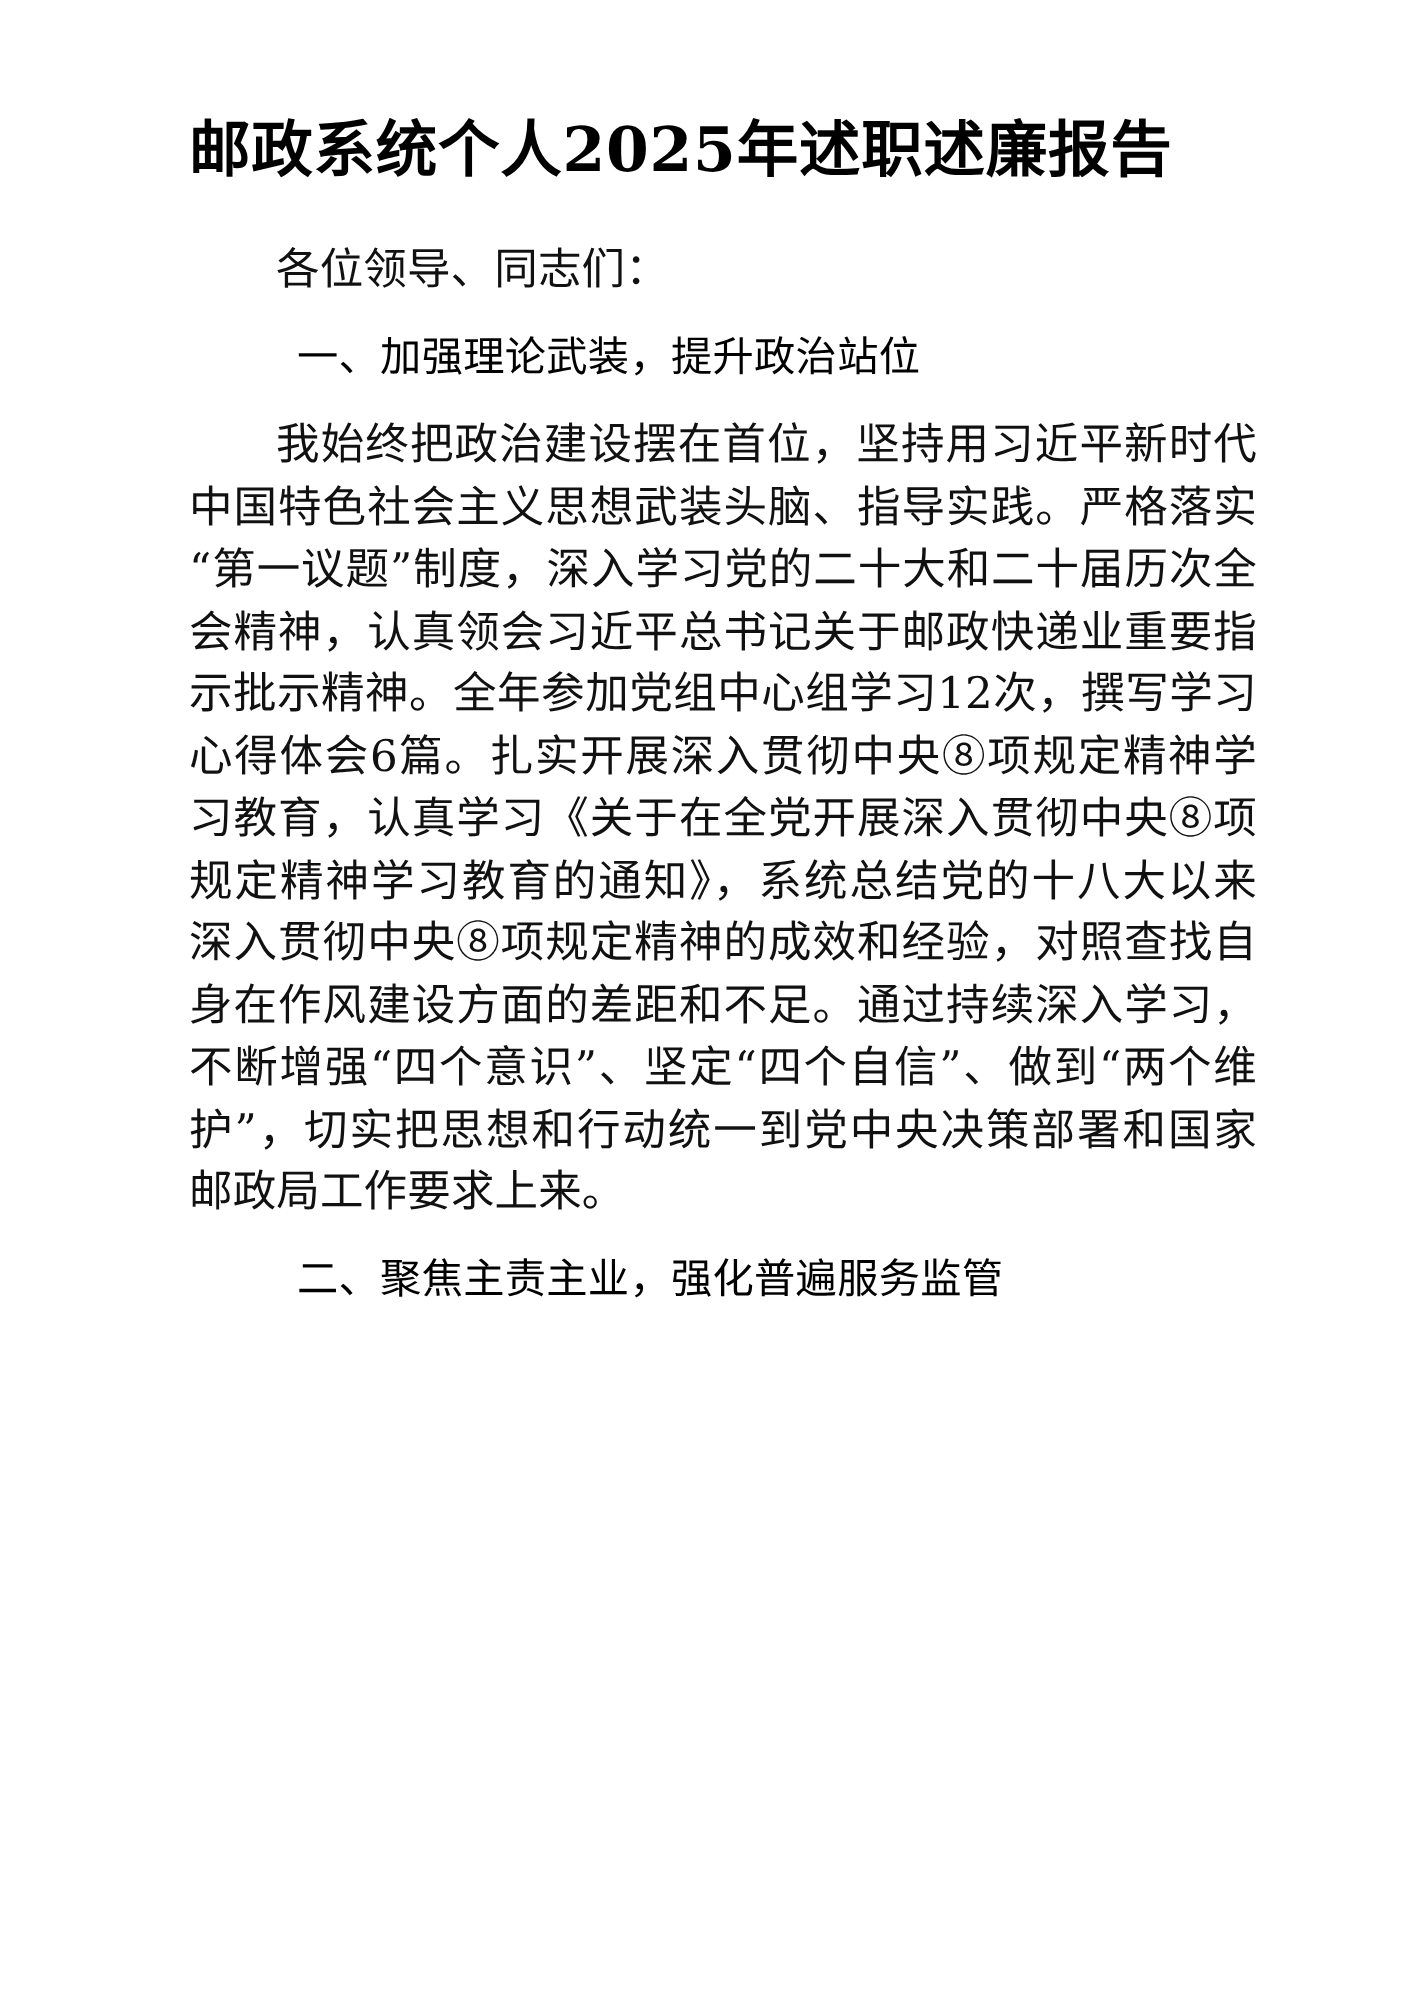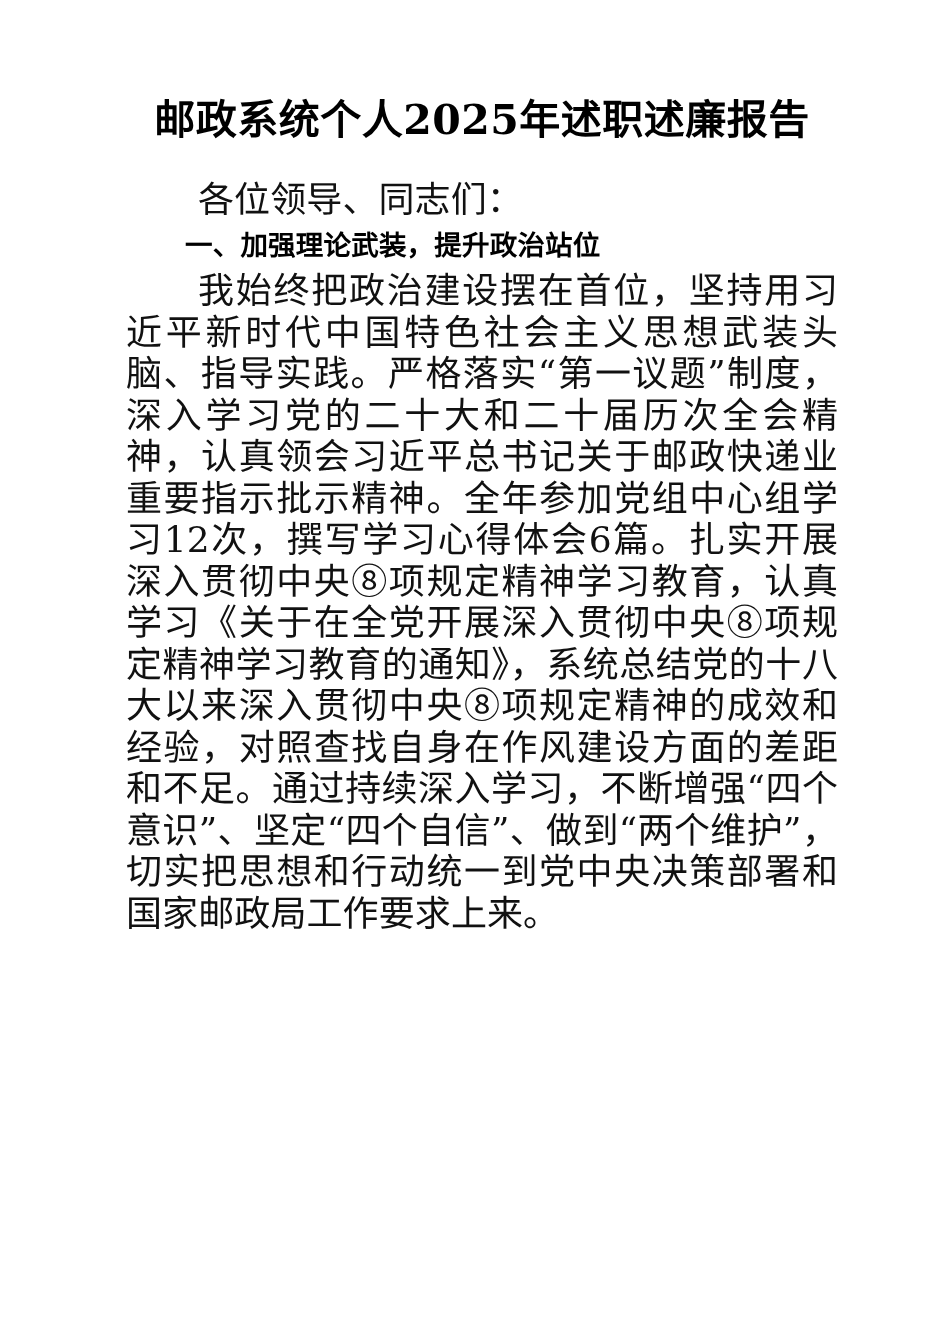--- a/index.html
+++ b/index.html
@@ -26,53 +26,53 @@
     width: 712px;
   }
 
   
   .doc-title {
     font-family: "DejaVu Serif", "Liberation Serif", serif;
     font-weight: bold;
     font-size: 41px;
     line-height: 1.0;
     color: #000000;
-    text-align: center;
+    text-align: left;
     letter-spacing: 0.5px;
     margin: 0;
-    padding-top: 100px;
+    padding-top: 80px;
     white-space: nowrap;
   }
 
   
   .para {
     font-family: "DejaVu Serif", "Liberation Serif", serif;
-    font-size: 36px;
+    font-size: 29px;
     line-height: 41.5px;
     color: #111111;
     text-align: justify;
     text-justify: inter-ideograph;
     text-indent: 2em;
     margin: 0;
     letter-spacing: 0.1px;
   }
 
   .para.salutation {
     text-indent: 2em;
   }
 
   
   .section-heading {
     font-family: "DejaVu Sans", "Liberation Sans", sans-serif;
-    font-weight: bold;
+    font-weight: normal;
     font-size: 27.5px;
     line-height: 41.5px;
     color: #000000;
     text-indent: 2em;
-    margin: 4px;
+    margin: 17px;
     letter-spacing: 0.2px;
   }
 
   .spacer-first-para  { height: 38px; }
 </style>
 </head>
 <body>
 
 <div class="page">
   <div class="content">
@@ -81,15 +81,16 @@
 
     <div class="spacer-first-para"></div>
 
     <p class="para salutation">各位领导、同志们：</p>
 
 
     <h2 class="section-heading">一、加强理论武装，提升政治站位</h2>
 
     <p class="para">我始终把政治建设摆在首位，坚持用习近平新时代中国特色社会主义思想武装头脑、指导实践。严格落实“第一议题”制度，深入学习党的二十大和二十届历次全会精神，认真领会习近平总书记关于邮政快递业重要指示批示精神。全年参加党组中心组学习12次，撰写学习心得体会6篇。扎实开展深入贯彻中央⑧项规定精神学习教育，认真学习《关于在全党开展深入贯彻中央⑧项规定精神学习教育的通知》，系统总结党的十八大以来深入贯彻中央⑧项规定精神的成效和经验，对照查找自身在作风建设方面的差距和不足。通过持续深入学习，不断增强“四个意识”、坚定“四个自信”、做到“两个维护”，切实把思想和行动统一到党中央决策部署和国家邮政局工作要求上来。</p>
 
+    <h2 class="section-heading">二、聚焦主责主业，强化普遍服务监管</h2>
 
   </div>
 </div>
 
 </body></html>

